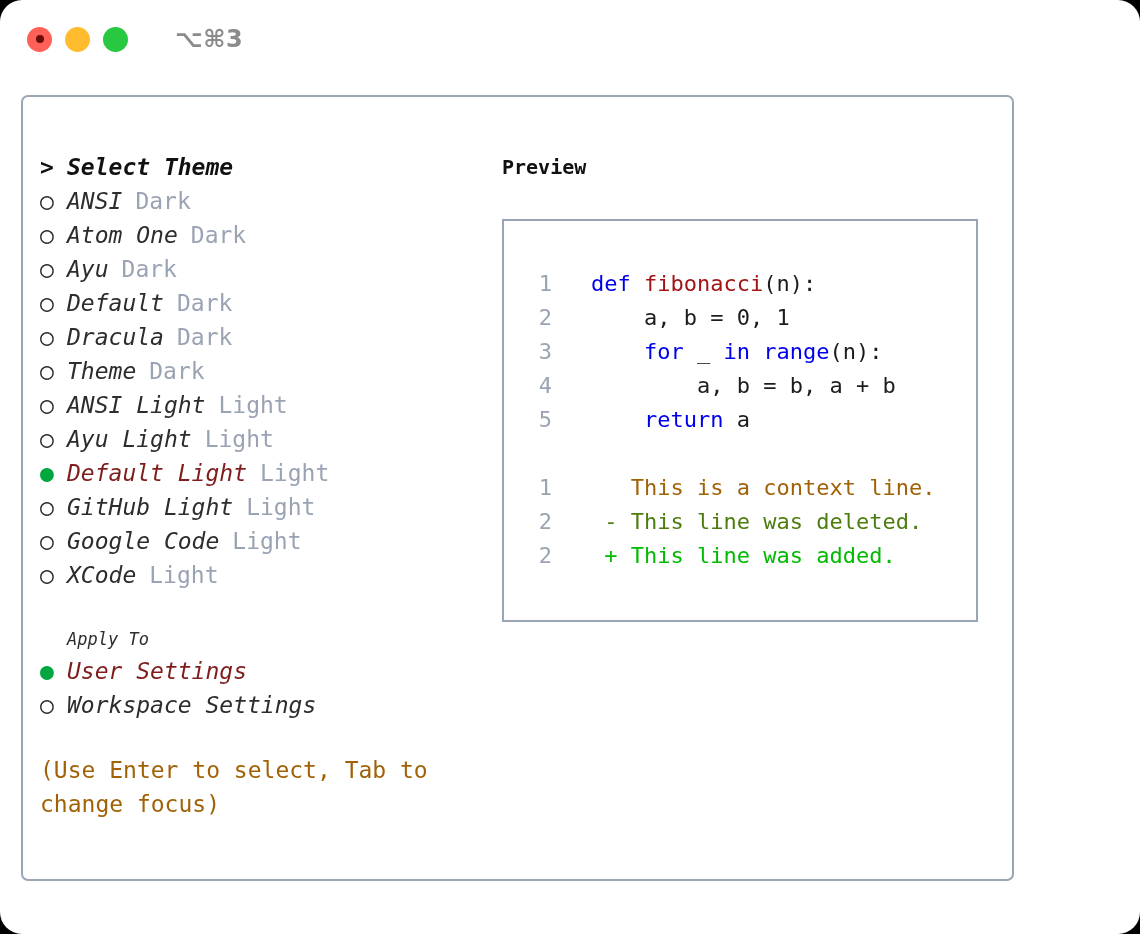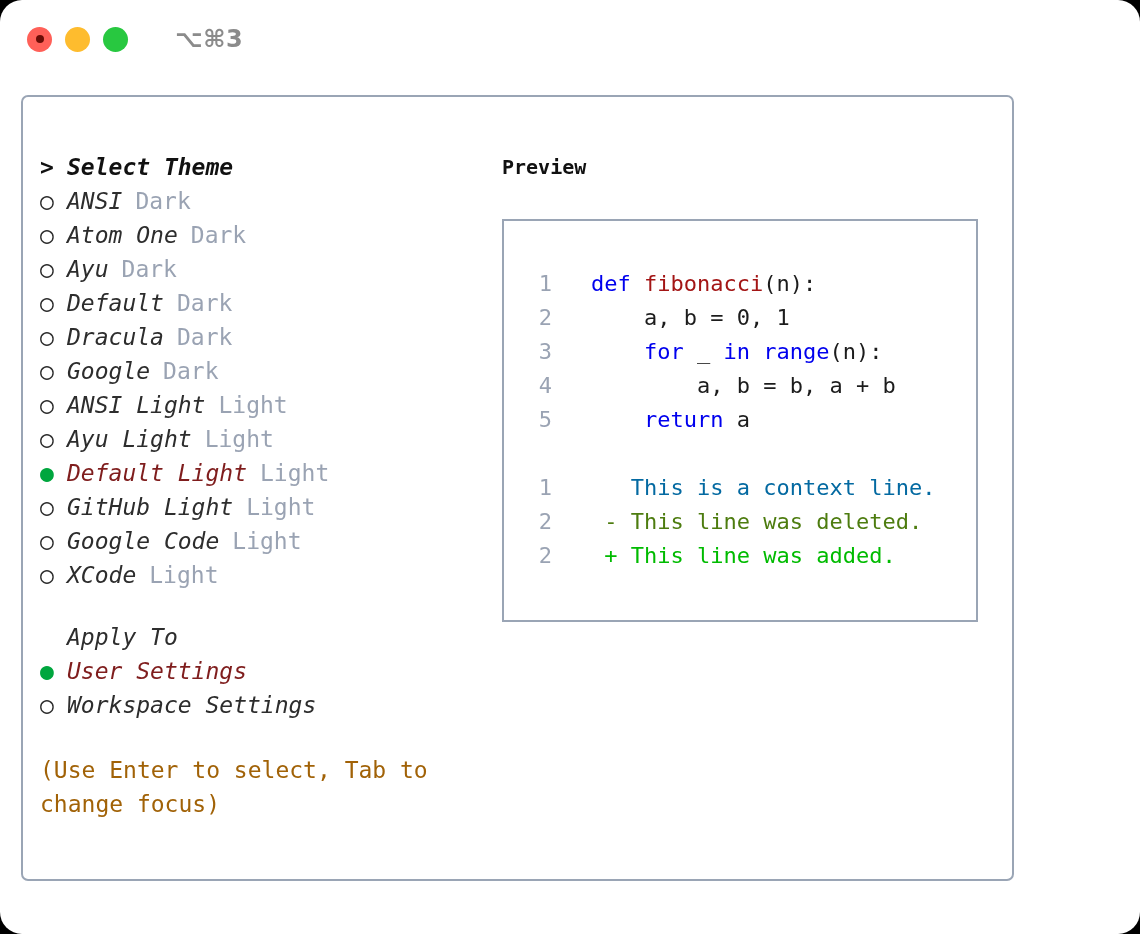--- a/index.html
+++ b/index.html
@@ -120,21 +120,21 @@
   .row-label.selected { color: #7f1d1d; }
   .row-tag {
     color: #9aa3b3;
     margin-left: 13px;
   }
 
   .group-header {
     display: flex;
     align-items: baseline;
     height: 34px;
-    font-size: 23px;
+    font-size: 17px;
     line-height: 34px;
     margin-top: 28px;
   }
   .group-header .marker { color: transparent; }
 
   .hint {
     margin-top: 31px;
     width: 405px;
     font-size: 23px;
     line-height: 34px;
@@ -174,21 +174,21 @@
     flex: 0 0 30px;
     width: 30px;
     text-align: right;
     color: #9aa3b3;
     margin-right: 11px;
   }
   .code-text { white-space: pre; margin-left: 28px; }
   .tok-kw   { color: #0000ee; }
   .tok-fn   { color: #a31515; }
   .tok-plain{ color: #1c1c1c; }
-  .tok-ctx  { color: #0369a1; }
+  .tok-ctx  { color: #a16207; }
   .tok-del  { color: #4d7c0f; }
   .tok-add  { color: #00bb00; }
   .spacer-line { height: 34px; }
 </style>
 </head>
 <body>
 
 <div class="window">
 
   <div class="titlebar">
@@ -232,21 +232,21 @@
           <span class="row-label">Default</span>
           <span class="row-tag">Dark</span>
         </div>
         <div class="list-row">
           <span class="marker">○</span>
           <span class="row-label">Dracula</span>
           <span class="row-tag">Dark</span>
         </div>
         <div class="list-row">
           <span class="marker">○</span>
-          <span class="row-label">Google</span>
+          <span class="row-label">Theme</span>
           <span class="row-tag">Dark</span>
         </div>
         <div class="list-row">
           <span class="marker">○</span>
           <span class="row-label">ANSI Light</span>
           <span class="row-tag">Light</span>
         </div>
         <div class="list-row">
           <span class="marker">○</span>
           <span class="row-label">Ayu Light</span>

